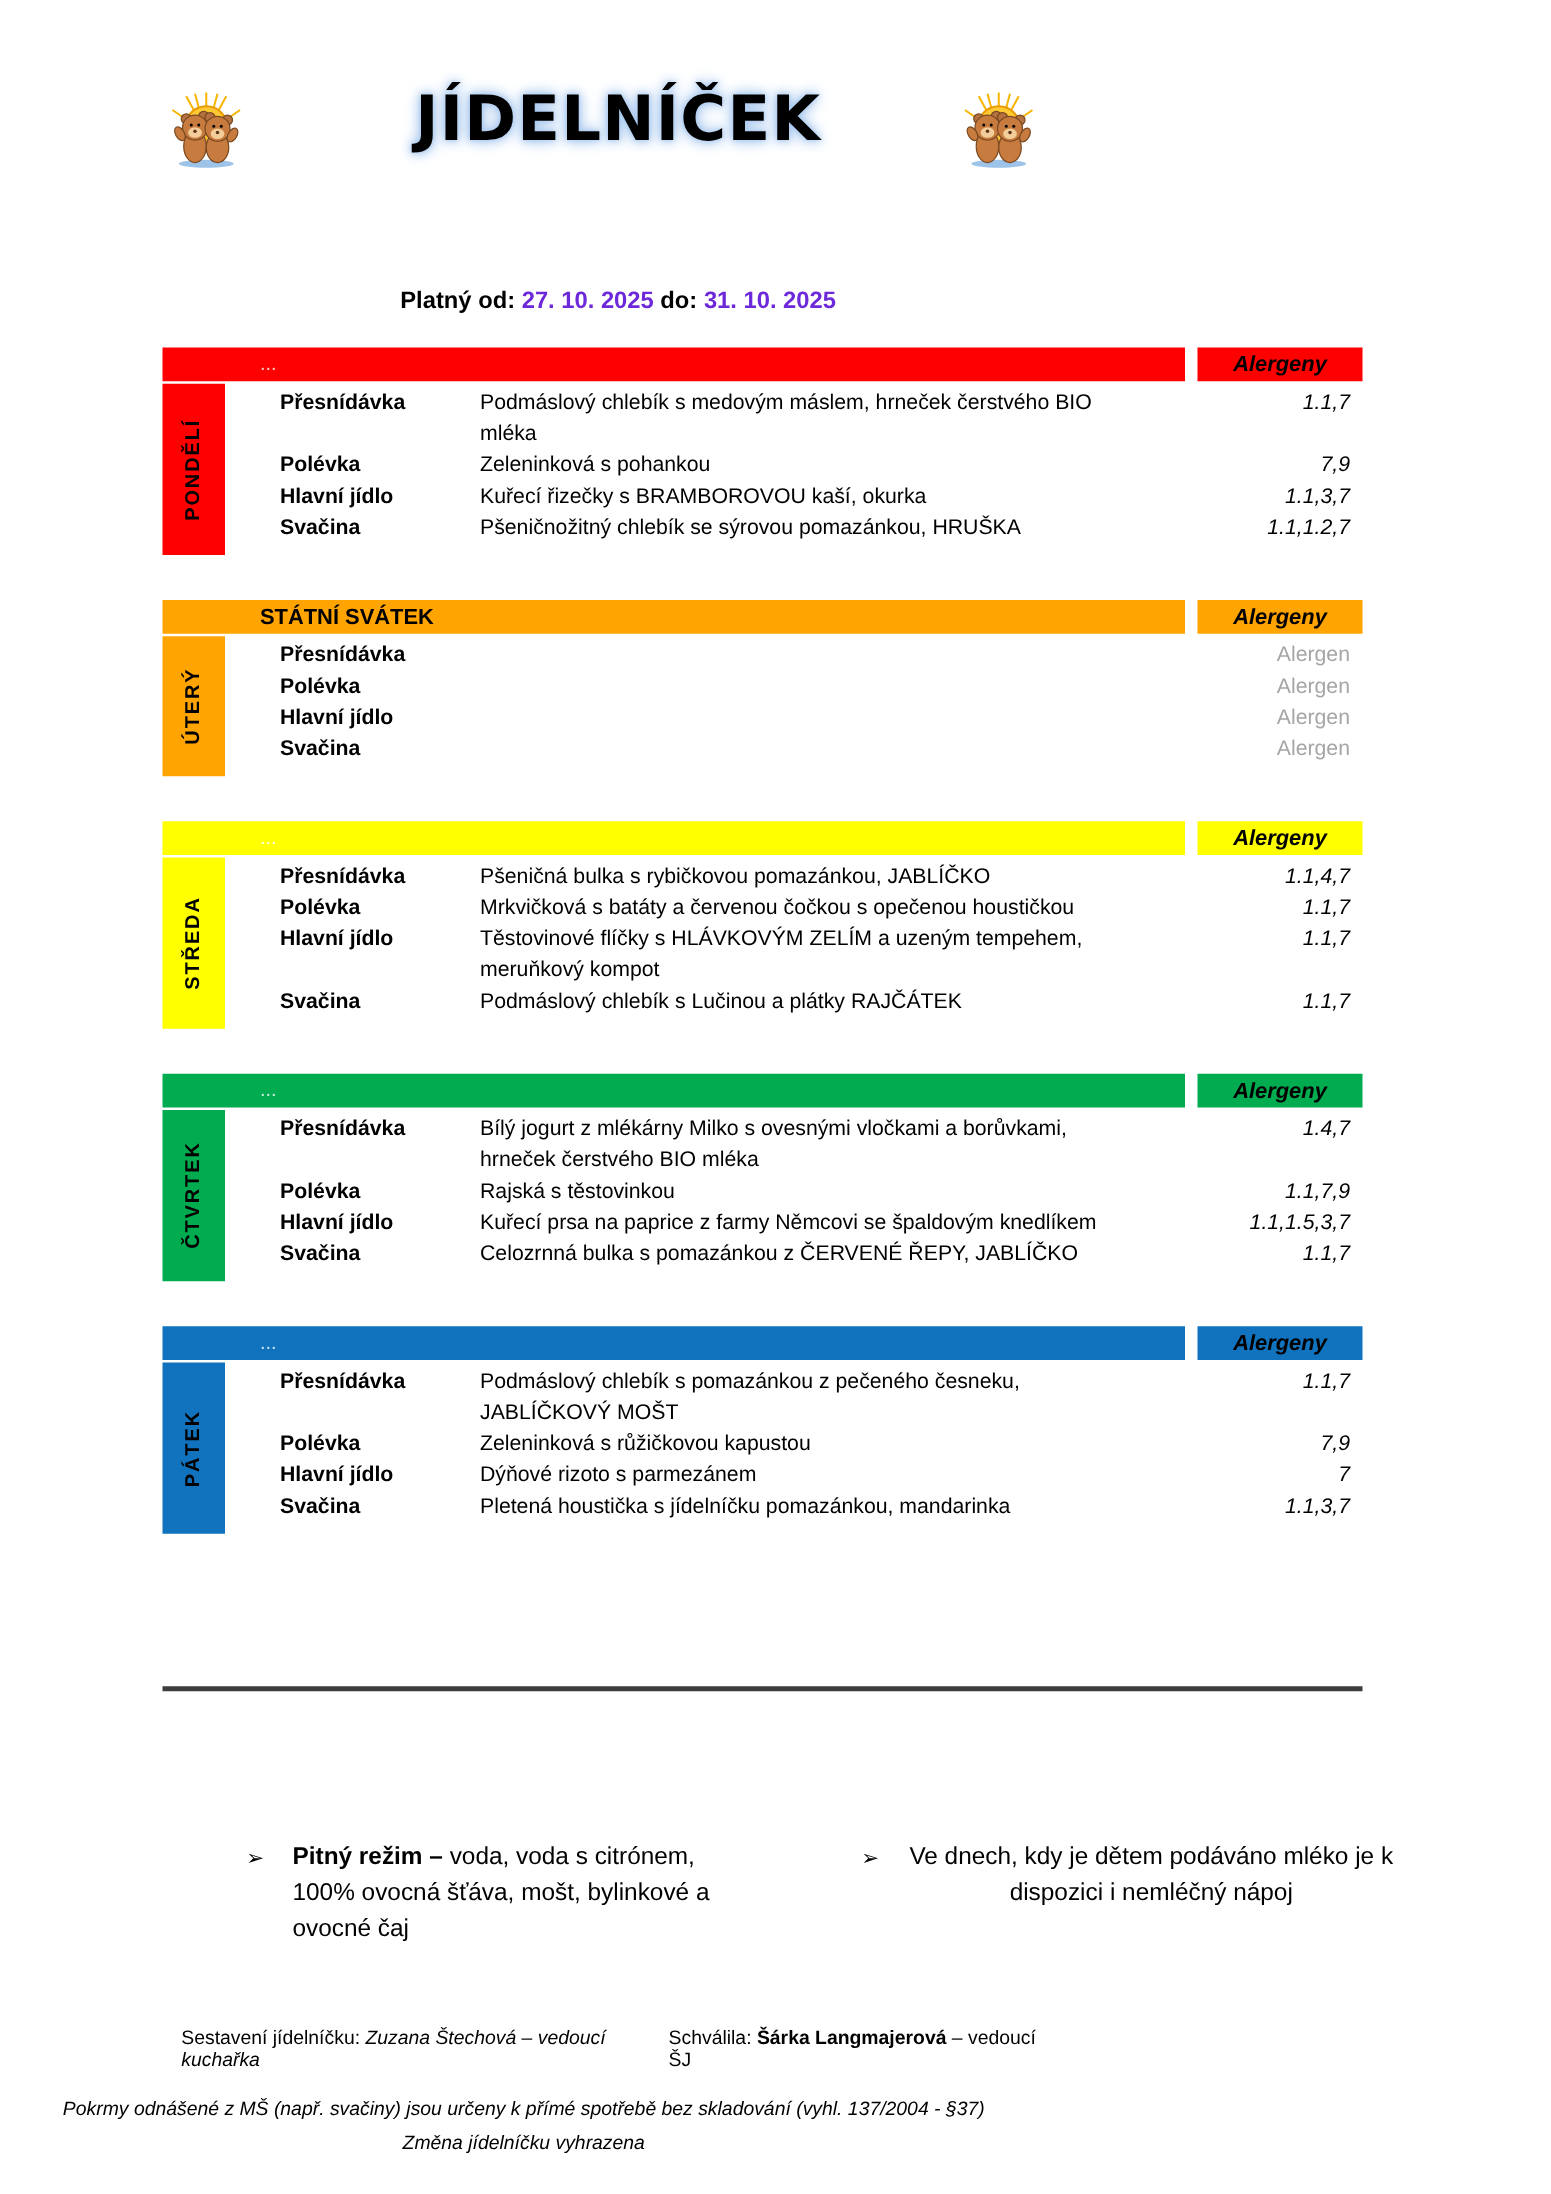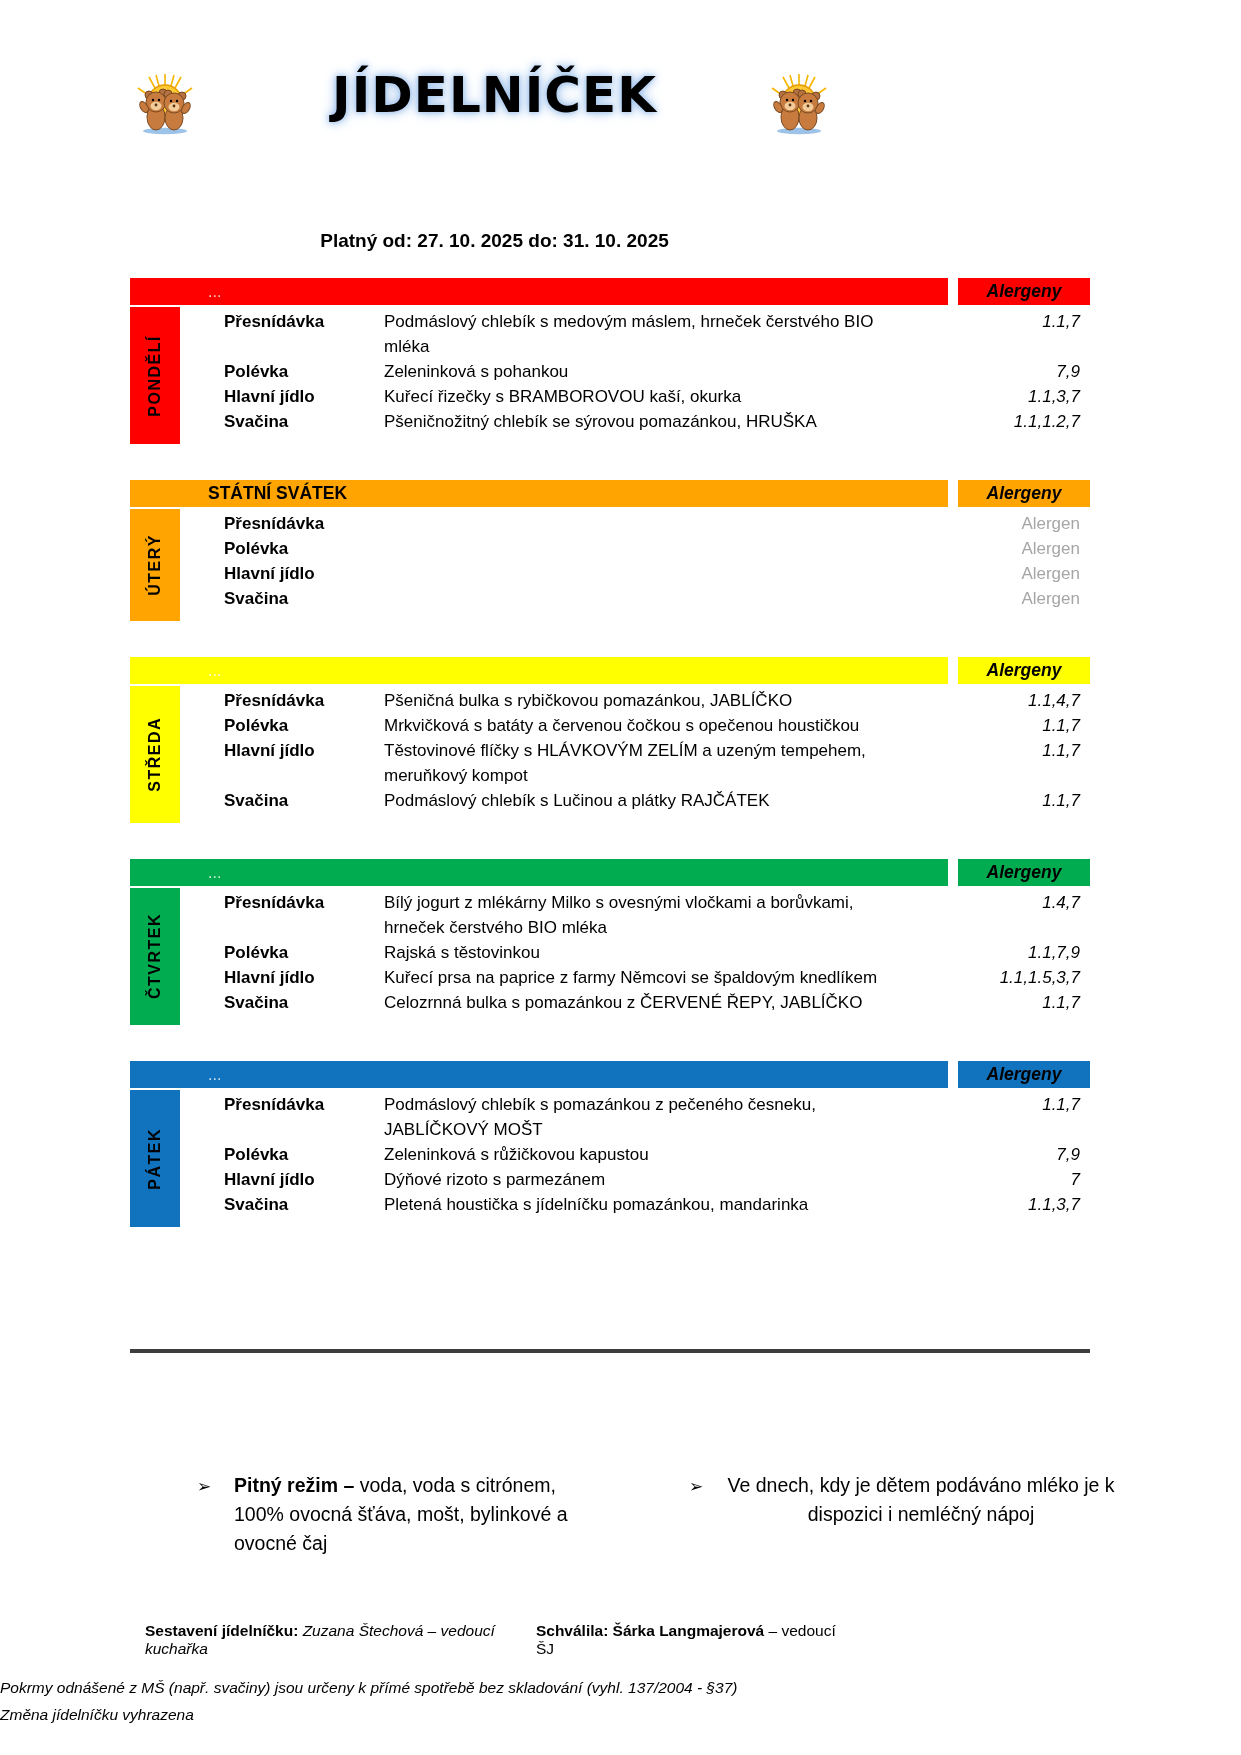--- a/index.html
+++ b/index.html
@@ -13,21 +13,21 @@
   .header{position:relative;height:150px;padding-top:66px;}
   .bear{position:absolute;top:72px;width:64px;height:64px;}
   .bear.left{left:133px;}
   .bear.right{right:158px;}
   .title{
     text-align:center;font-size:50px;font-weight:900;letter-spacing:1px;
     font-family:"DejaVu Sans","Liberation Sans",sans-serif;
     text-shadow:0 0 4px #a8c8ee,0 0 9px #a8c8ee,0 0 14px #bcd4f2;
   }
   .subtitle{margin-top:14px;text-align:center;font-size:19px;font-weight:bold;}
-  .subtitle .date{color:#000000;}
+  .subtitle .date{color:#6d28d9;}
 
   
   .menu{margin:26px 0 0 130px;width:960px;}
   .day{margin-bottom:36px;}
   .day-bar{display:flex;height:27px;}
   .bar-main{flex:1;display:flex;align-items:center;padding-left:78px;box-sizing:border-box;}
   .bar-note{color:rgba(255,255,255,.78);font-size:16px;line-height:27px;}
   .bar-note.holiday{color:#000;font-weight:bold;font-size:17.5px;}
   .bar-gap{width:10px;background:#fff;}
   .bar-allergens{
@@ -49,26 +49,26 @@
 
   
   .divider{margin:122px 0 0 130px;width:960px;height:4px;background:#3d3d3d;}
   .notes{display:flex;margin:118px 0 0 197px;}
   .note{display:flex;font-size:19.5px;line-height:29px;}
   .note-bullet{width:37px;flex-shrink:0;font-size:17px;padding-top:1px;}
   .note-body{width:345px;}
   .note.second{margin-left:110px;}
   .note.second .note-body{width:390px;text-align:center;}
   .footer-row{display:flex;margin:64px 151px 0 145px;font-size:15.5px;align-items:baseline;}
-  .footer-left .lbl,.footer-right .lbl{font-weight:bold;text-align:right;}
+  .footer-left .lbl,.footer-right .lbl{font-weight:normal;text-align:right;}
   .footer-left .val{font-style:italic;}
   .footer-right{margin-left:auto;}
   .footer-right .name{font-weight:bold;}
   .footer-right .suffix{}
-  .footnote{margin:16px 151px 0 0;text-align:left;font-style:italic;font-size:15.5px;line-height:27px;}
+  .footnote{margin:16px 151px 0 0;text-align:center;font-style:italic;font-size:15.5px;line-height:27px;}
 </style>
 </head>
 <body>
 
 <div class="page">
 
   <div class="header">
     <span class="bear left">
       <svg viewBox="0 0 64 64" width="64" height="64">
         <g stroke="#F7B500" stroke-width="1.6">

